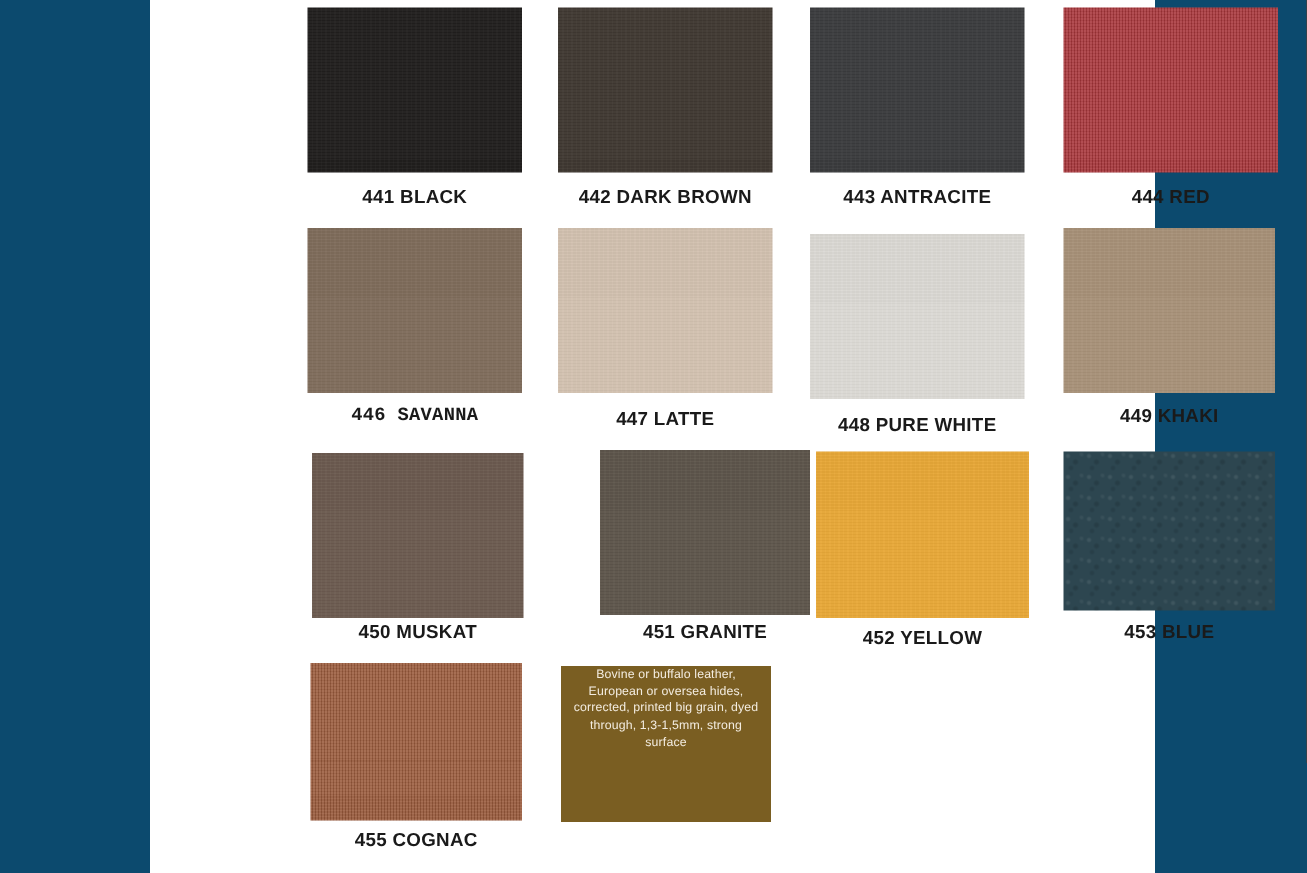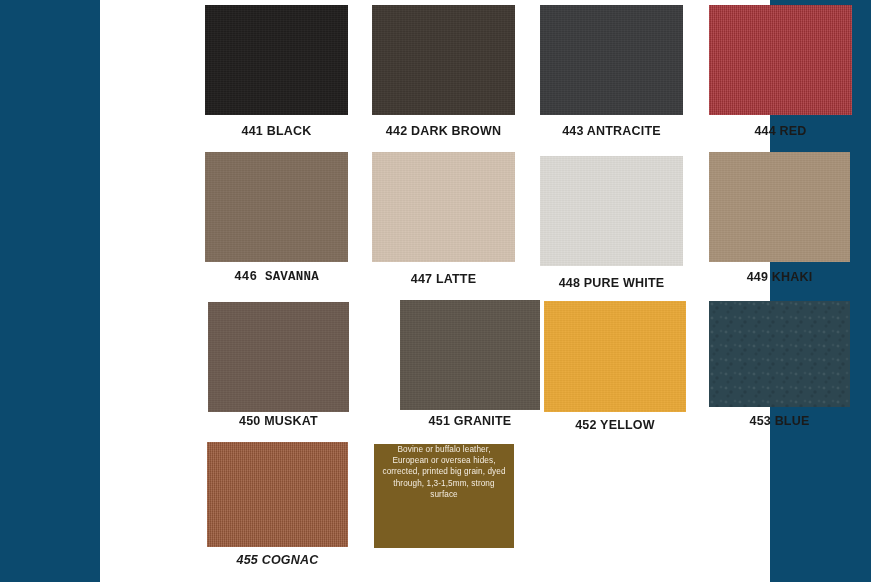--- a/index.html
+++ b/index.html
@@ -149,21 +149,21 @@
           <div class="swatch-label" style="left: 275px; top: 414px; width: 140px;">451 GRANITE</div>
         </div>
         <div class="swatch-cell" style="left: 0px; top: 0px; width: 100%; height: 100%;">
           <div class="swatch grain-fine" style="left: 444px; top: 301px; width: 142px; height: 111px; background: rgb(232, 168, 56);"></div>
           <div class="swatch-label" style="left: 444px; top: 418px; width: 142px;">452 YELLOW</div>
         </div>
         <div class="swatch-cell" style="left: 0px; top: 0px; width: 100%; height: 100%;">
           <div class="swatch grain-pebble" style="left: 609px; top: 301px; width: 141px; height: 106px; background: rgb(45, 70, 80);"></div>
           <div class="swatch-label" style="left: 609px; top: 414px; width: 141px;">453 BLUE</div>
         </div>
-        <div class="swatch-cell" style="left: 0px; top: 0px; width: 100%; height: 100%; font-style: italic;">
+        <div class="swatch-cell" style="left: 0px; top: 0px; width: 100%; height: 100%;">
           <div class="swatch grain-weave" style="left: 107px; top: 442px; width: 141px; height: 105px; background: rgb(155, 91, 60);"></div>
           <div class="swatch-label" style="left: 107px; top: 553px; width: 141px;">455 COGNAC</div>
         </div>
       </div>
 
     <div id="soleda-panel" style="left: 274px; top: 444px; width: 140px; height: 104px; background: rgb(122, 94, 34); color: rgb(255, 255, 255);">
       <div id="soleda-desc">Bovine or buffalo leather, European or oversea hides, corrected, printed big grain, dyed through, 1,3-1,5mm, strong surface</div>
     </div>
   </div>
 </div>

